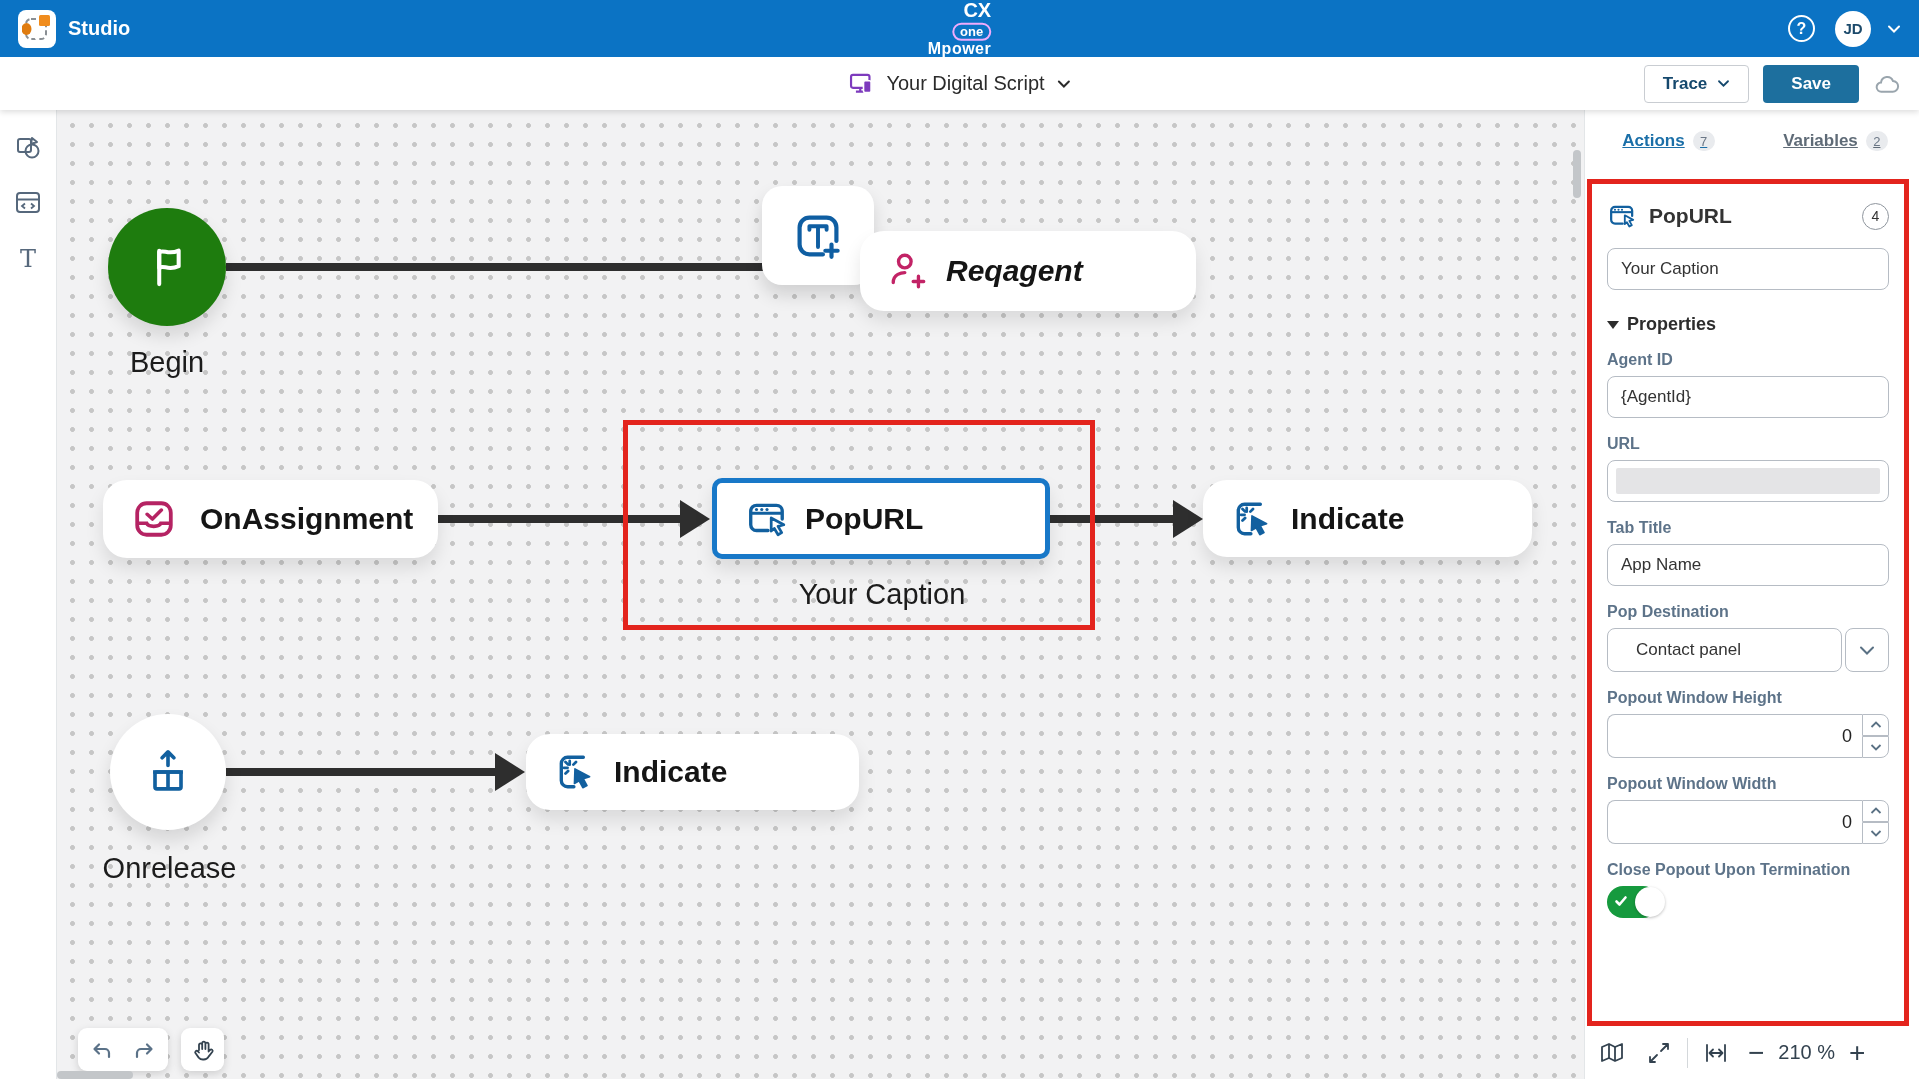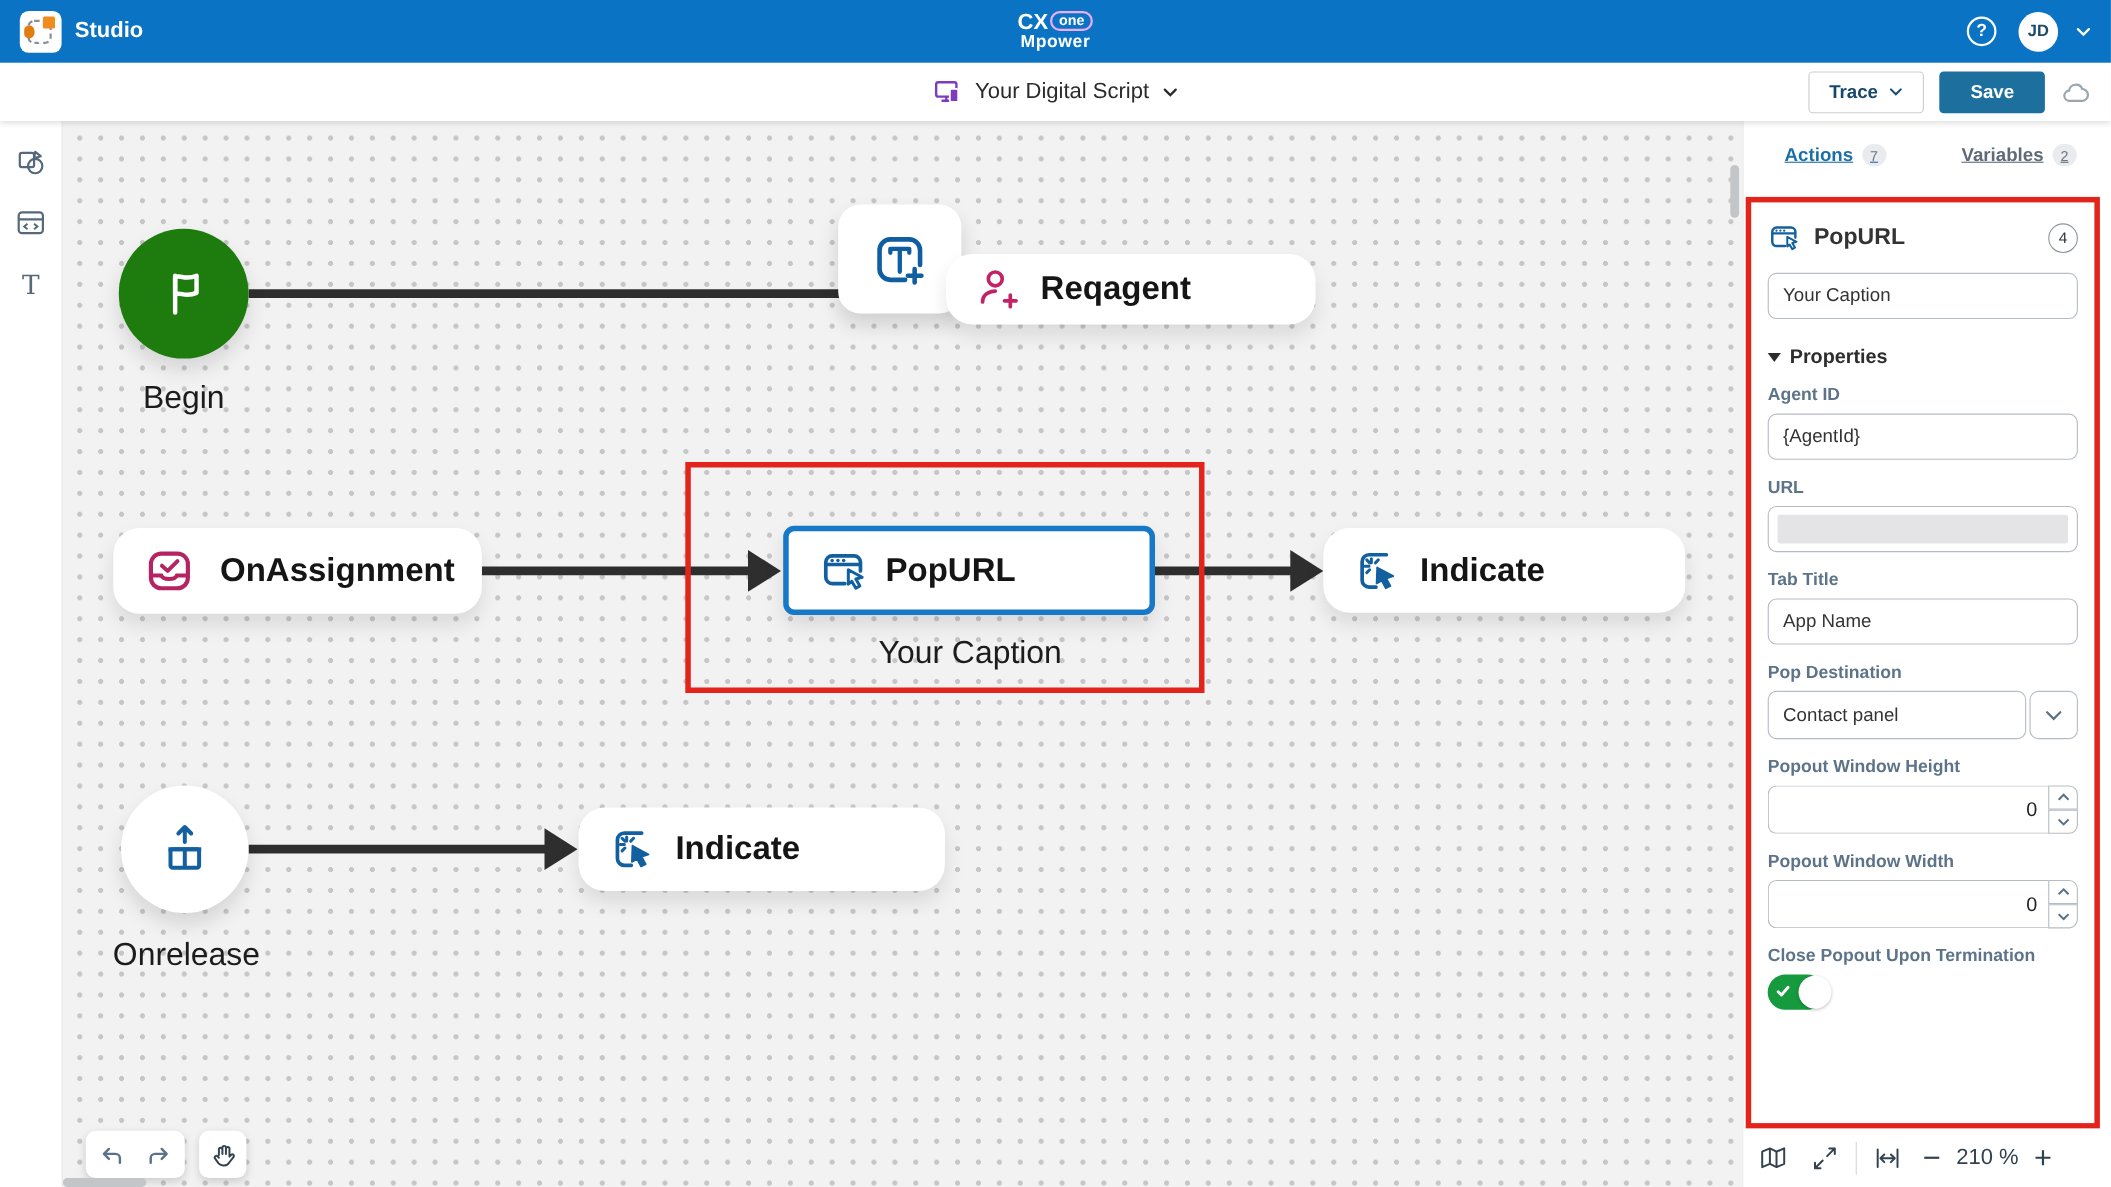--- a/index.html
+++ b/index.html
@@ -4,21 +4,21 @@
 <style>
   * { margin:0; padding:0; box-sizing:border-box; }
   html,body { width:1919px; height:1079px; overflow:hidden; font-family:"Liberation Sans", sans-serif; background:#fff; }
 
   
   .header { position:relative; height:57px; background:#0b73c4; display:flex; align-items:center; padding:0 18px; z-index:30; }
   .header-left { display:flex; align-items:center; gap:12px; }
   .studio-logo { width:38px; height:38px; background:#fff; border-radius:8px; position:relative; display:flex; align-items:center; justify-content:center; }
   .app-name { color:#fff; font-size:20px; font-weight:bold; }
   .brand { position:absolute; left:50%; top:50%; transform:translate(-50%,-50%); color:#fff; text-align:center; line-height:1.05; }
-  .brand-top { font-size:20px; font-weight:bold; display:flex; align-items:flex-start; gap:2px; justify-content:center; }
+  .brand-top { font-size:20px; font-weight:bold; display:flex; align-items:flex-end; gap:2px; justify-content:center;flex-direction:column; }
   .brand-one { font-size:13px; font-weight:bold; border:2px solid #f0abfc; border-radius:999px; padding:0 6px 1px 6px; }
   .brand-bottom { font-size:16px; font-weight:bold; letter-spacing:.5px; }
   .header-right { margin-left:auto; display:flex; align-items:center; gap:20px; }
   .help-circle { width:27px; height:27px; border:2px solid #fff; border-radius:50%; color:#fff; font-size:16px; font-weight:bold; display:flex; align-items:center; justify-content:center; cursor:pointer; }
   .avatar-wrap { display:flex; align-items:center; gap:16px; cursor:pointer; }
   .avatar { width:36px; height:36px; background:#fff; border-radius:50%; color:#1c4a6b; font-weight:bold; font-size:15px; display:flex; align-items:center; justify-content:center; }
 
   
   .toolbar { position:relative; height:53px; background:#fff; box-shadow:0 2px 6px rgba(0,0,0,.14); display:flex; align-items:center; z-index:20; }
   .script-selector { position:absolute; left:50%; top:50%; transform:translate(-50%,-50%); display:flex; align-items:center; gap:12px; cursor:pointer; }
@@ -42,21 +42,21 @@
 
   .node { position:absolute; background:#fff; border-radius:24px; box-shadow:0 10px 18px rgba(0,0,0,.10); display:flex; align-items:center; gap:16px; padding-left:28px; cursor:pointer; }
   .node-label { font-size:30px; font-weight:bold; color:#151515; }
   .circle-node { position:absolute; border-radius:50%; box-shadow:0 10px 18px rgba(0,0,0,.12); display:flex; align-items:center; justify-content:center; cursor:pointer; }
   .canvas-caption { position:absolute; font-size:29px; color:#1c1c1c; text-align:center; }
 
   .node-onassignment { left:46px; top:370px; width:335px; height:78px;gap:23px; }
   .node-popurl { left:655px; top:368px; width:338px; height:81px; background:#fff; border:5px solid #1878c8; border-radius:10px; }
   .node-indicate1 { left:1146px; top:370px; width:329px; height:77px; }
   .node-indicate2 { left:469px; top:624px; width:333px; height:76px; }
-  .node-reqagent { left:803px; top:121px; width:336px; height:64px; }
+  .node-reqagent { left:803px; top:121px; width:336px; height:80px;font-style:italic; }
   .tplus-card { position:absolute; left:705px; top:76px; width:112px; height:99px; background:#fff; border-radius:20px; box-shadow:0 10px 18px rgba(0,0,0,.14); display:flex; align-items:center; justify-content:center; cursor:pointer; }
   .begin-circle { left:51px; top:98px; width:118px; height:118px; background:#1e7c0e; }
   .onrelease-circle { left:53px; top:604px; width:116px; height:116px; background:#fff; }
 
   .annotation { position:absolute; border:5px solid #e3241d; pointer-events:none; z-index:40; }
   .canvas-annotation { left:566px; top:310px; width:472px; height:210px; }
 
   .canvas-controls { position:absolute; left:21px; top:918px; display:flex; gap:13px; }
   .ctl-card { background:#fff; border-radius:9px; box-shadow:0 3px 8px rgba(0,0,0,.15); display:flex; align-items:center; justify-content:center; }
   .ctl-undo-redo { width:90px; height:43px; gap:18px; }
@@ -80,21 +80,21 @@
   .order-badge { width:27px; height:27px; border:1px solid #8f969e; border-radius:50%; font-size:14px; color:#333; display:flex; align-items:center; justify-content:center; }
   .text-input { width:100%; height:42px; border:1px solid #b6bcc4; border-radius:8px; font-size:17px; color:#333; padding:0 13px; font-family:"Liberation Sans", sans-serif; background:#fff; }
   .caption-input { margin-bottom:24px; }
   .section-header { display:flex; align-items:center; gap:8px; font-size:18px; font-weight:bold; color:#2d2d2d; margin-bottom:16px; cursor:pointer; }
   .tri-down { width:0; height:0; border-left:6px solid transparent; border-right:6px solid transparent; border-top:8px solid #2d2d2d; }
   .field { margin-bottom:17px; }
   .field-label { font-size:16px; font-weight:bold; color:#5d7389; margin-bottom:7px; }
   .url-input { position:relative; }
   .url-highlight { position:absolute; left:9px; top:8px; right:9px; bottom:8px; background:#e4e4e6; border-radius:2px; }
   .select-row { display:flex; gap:3px; }
-  .select-box { flex:1; height:44px; border:1px solid #b6bcc4; border-radius:8px; display:flex; align-items:center; padding:0 13px; font-size:17px; color:#333; cursor:pointer; }
+  .select-box { flex:1; height:44px; border:1px solid #b6bcc4; border-radius:8px; display:flex; align-items:center; padding:0 28px; font-size:17px; color:#333; cursor:pointer; }
   .select-chev { width:44px; height:44px; border:1px solid #b6bcc4; border-radius:8px; display:flex; align-items:center; justify-content:center; cursor:pointer; background:#fff; }
   .number-row { display:flex; }
   .number-input { flex:1; height:44px; border:1px solid #b6bcc4; border-radius:8px 0 0 8px; border-right:none; font-size:18px; color:#222; text-align:right; padding:0 10px; font-family:"Liberation Sans", sans-serif; }
   .spinner { width:27px; display:flex; flex-direction:column; }
   .spin-btn { flex:1; border:1px solid #b6bcc4; background:#fff; display:flex; align-items:center; justify-content:center; cursor:pointer; padding:0; }
   .spin-up { border-radius:0 8px 0 0; border-bottom-width:0.5px; }
   .spin-down { border-radius:0 0 8px 0; border-top-width:0.5px; }
   .toggle { position:relative; width:52px; height:32px; background:#169a3e; border-radius:999px; cursor:pointer; margin-top:4px; }
   .toggle-check { position:absolute; left:7px; top:8px; }
   .toggle-knob { position:absolute; right:-6px; top:1px; width:30px; height:30px; background:#fff; border-radius:50%; box-shadow:0 1px 3px rgba(0,0,0,.25); }

